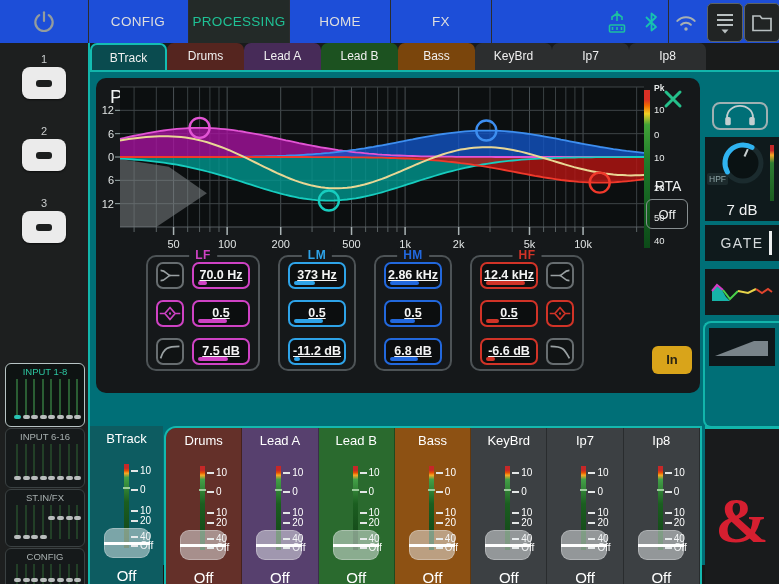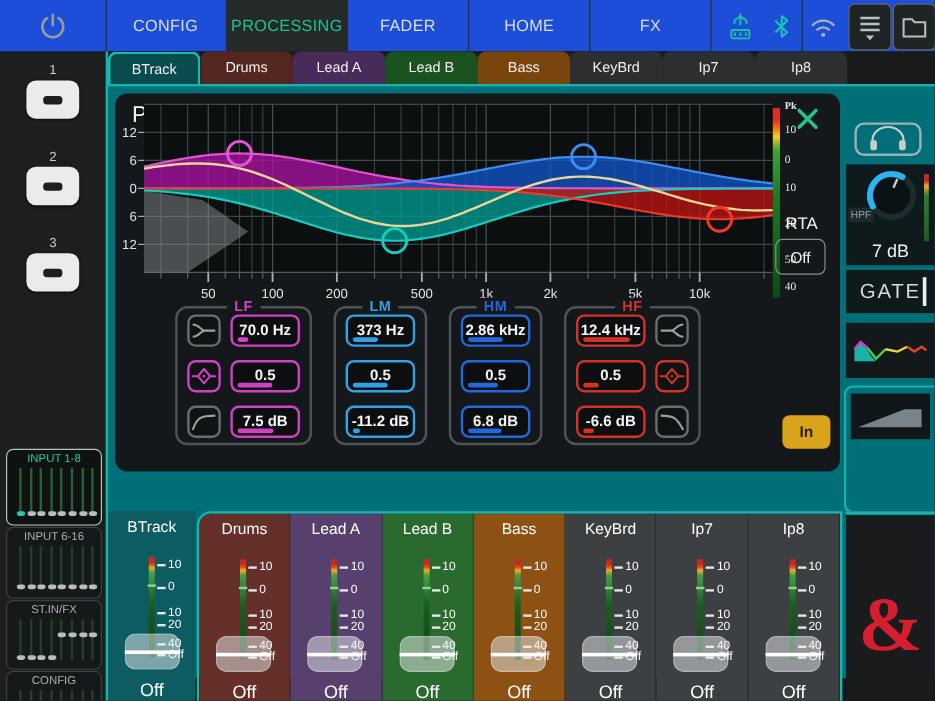--- a/index.html
+++ b/index.html
@@ -12,72 +12,72 @@
   .ttab{width:100px;height:43px;line-height:43px;text-align:center;font-size:13.5px;color:#dedede;border-right:1px solid #2b2d2d;letter-spacing:.3px;}
   .ttab.active{background:#232a28;color:#1fc195;}
   .statusicon{position:absolute;top:0;height:43px;display:flex;align-items:center;justify-content:center;}
   .tbbtn{position:absolute;top:3px;width:34px;height:37px;border:1px solid #5d6466;border-radius:5px;background:#212424;display:flex;align-items:center;justify-content:center;}
   
   #sidebar{position:absolute;left:0;top:43px;width:88px;height:541px;background:#1d1f1f;overflow:hidden;}
   .softkey{position:absolute;left:22px;width:44px;text-align:center;}
   .softkey .num{font-size:11px;color:#c9cccc;display:block;margin-bottom:2px;}
   .softkey .key{width:44px;height:32px;background:#ebebeb;border-radius:8px;display:flex;align-items:center;justify-content:center;box-shadow:0 1px 2px rgba(0,0,0,.6);}
   .softkey .slot{width:16px;height:7px;background:#1d1f1f;border-radius:3px;}
-  .layer{position:absolute;left:5px;width:78px;border-radius:6px;background:#15191a;border:1px solid #3a4142;margin-top:11px;}
+  .layer{position:absolute;left:5px;width:78px;border-radius:6px;background:#15191a;border:1px solid #3a4142;}
   .layer.active{background:#0e1312;border:1px solid #b7c4c4;}
   .layer .ltitle{display:block;text-align:center;font-size:9.5px;color:#a8b0b0;padding-top:2px;}
   .layer.active .ltitle{color:#2cc6a0;}
   .ltrack{position:absolute;width:2px;background:#223f27;}
   .layer.active .ltrack{background:#2a5e33;}
   .lcap{position:absolute;width:7px;height:3.5px;border-radius:2px;background:#b9bdbd;}
   .lcap.accent{background:#29c4b4;}
   
   #main{position:absolute;left:88px;top:43px;width:691px;height:541px;background:#141616;border-left:2px solid #12b5ab;box-sizing:border-box;}
   #chanTabs{position:absolute;left:0;top:0;right:0;height:27px;background:#191b1b;display:flex;}
   .ctab{width:77px;height:27px;line-height:27px;text-align:center;font-size:12px;color:#f0f0f0;border-radius:7px 7px 0 0;box-sizing:border-box;}
   .ctab.active{border:2px solid #14bdb2;border-bottom:none;}
   #tealBody{position:absolute;left:0;top:27px;width:689px;height:495px;background:#006f77;border-top:2px solid #12b5ab;box-sizing:border-box;}
   
   #peqPanel{position:absolute;left:6px;top:6px;width:604px;height:315px;background:#15181a;border-radius:10px;}
   .peq-title{position:absolute;left:14px;top:8px;font-size:19px;color:#f2f4f4;letter-spacing:.5px;}
   #graphWrap{position:absolute;left:0;top:5px;width:560px;height:175px;}
   #meterWrap{position:absolute;left:548px;top:8px;width:40px;height:170px;}
   #meterBar{position:absolute;left:0;top:4px;width:6px;height:158px;
     background:linear-gradient(to bottom,#d93025 0%,#d93025 6%,#ef6c00 10%,#f2d024 15%,#41a337 22%,#1f7a2a 45%,#135f1f 75%,#0c4a18 100%);}
-  .mlab{position:absolute;left:10px;font-size:9.5px;color:#e6e9e9;font-family:Liberation Serif, serif;}
+  .mlab{position:absolute;left:10px;font-size:9.5px;color:#e6e9e9;}
   .mlab.pk{font-size:8.5px;font-weight:bold;}
   .closeX{position:absolute;left:566px;top:10px;width:22px;height:22px;}
   .rtaLabel{position:absolute;left:548px;top:100px;width:48px;text-align:center;font-size:14px;color:#f0f2f2;}
   .rtaBtn{position:absolute;left:550px;top:121px;width:42px;height:30px;border:1.5px solid #888f91;border-radius:6px;
           line-height:30px;text-align:center;font-size:13px;color:#eef0f0;box-sizing:border-box;}
   #bands{position:absolute;left:50px;top:177px;display:flex;gap:18px;}
   .band{position:relative;border:2px solid #4d5356;border-radius:10px;height:116px;box-sizing:border-box;
         display:flex;align-items:center;padding:0 8px;gap:8px;}
   .band .legend{position:absolute;top:-9px;left:50%;transform:translateX(-50%);background:#15181a;
         padding:0 6px;font-size:12px;font-weight:bold;letter-spacing:.5px;}
   .vcol,.icol{display:flex;flex-direction:column;gap:11px;}
   .vbox{position:relative;width:58px;height:27px;border:2px solid;border-radius:7px;background:#0c0e0f;
-        box-sizing:border-box;text-align:center;font-size:12.5px;font-weight:bold;color:#f4f4f4;line-height:23px;}
+        box-sizing:border-box;text-align:center;font-size:12.5px;font-weight:bold;color:#f4f4f4;line-height:23px;text-decoration:underline;}
   .vbar{position:absolute;left:4px;bottom:2px;height:3.5px;border-radius:2px;}
   .bicon{width:28px;height:27px;border:2px solid #676d70;border-radius:7px;box-sizing:border-box;
          display:flex;align-items:center;justify-content:center;background:#101314;}
   .inBtn{position:absolute;left:556px;top:268px;width:40px;height:28px;background:#d9a41a;border-radius:6px;
          text-align:center;line-height:28px;font-size:13px;font-weight:bold;color:#2b2413;}
   
   .hpBtn{position:absolute;left:622px;top:30px;width:56px;height:28px;border:2px solid #9fb0b2;border-radius:8px;
          box-sizing:border-box;display:flex;align-items:center;justify-content:center;}
   .knobPanel{position:absolute;left:615px;top:65px;width:74px;height:84px;background:#0f1a1c;}
   .hpfTag{position:absolute;left:2px;top:36px;font-size:8.5px;color:#8fa6a8;background:#1c2a2c;padding:1px 2px;border-radius:2px;}
   .knobPanel svg{position:absolute;left:14px;top:2px;}
   .knobMeter{position:absolute;right:5px;top:8px;width:4px;height:56px;
     background:linear-gradient(to bottom,#c62828 0%,#c62828 10%,#f9a825 18%,#2e7d32 32%,#1b5e20 100%);}
   .gainVal{position:absolute;left:0;bottom:3px;width:100%;text-align:center;font-size:15px;color:#f0f2f2;}
   .gatePanel{position:absolute;left:615px;top:153px;width:74px;height:36px;background:#0f1a1c;
              display:flex;align-items:center;justify-content:center;}
-  .gatePanel span{font-size:17px;letter-spacing:1.5px;color:#d5dadb;text-align:center;}
+  .gatePanel span{font-size:14px;letter-spacing:1.5px;color:#d5dadb;text-align:center;}
   .gateBar{position:absolute;right:7px;top:6px;width:3.5px;height:24px;background:#eceeee;}
   .thumbPanel{position:absolute;left:615px;top:197px;width:74px;height:46px;background:#13181a;
               display:flex;align-items:center;justify-content:center;}
   .sendBox{position:absolute;left:613px;top:249px;width:76px;height:107px;border:2px solid #12b5ab;border-right:none;
            border-radius:8px 0 0 8px;box-sizing:border-box;}
   .compPanel{position:absolute;left:4px;top:5px;width:66px;height:38px;background:#0f171a;
              display:flex;align-items:center;justify-content:center;}
   .sendsPanel{position:absolute;left:4px;top:47px;width:66px;height:53px;background:#0f171a;text-align:center;}
   .sendsPanel span{font-size:13.5px;color:#eef0f0;display:block;margin-top:8px;letter-spacing:.5px;}
   .dashRow{position:absolute;bottom:4px;left:0;width:100%;display:flex;gap:3px;justify-content:center;}
@@ -111,21 +111,20 @@
 <div id="topbar">
   <div class="powerbtn">
     <svg width="26" height="26" viewBox="0 0 24 24" fill="none" stroke="#949c9d" stroke-width="2" stroke-linecap="round">
       <path d="M12 3 v8"></path>
         <path d="M7.6 5.6 a8 8 0 1 0 8.8 0"></path>
     </svg>
   </div>
   <div id="topTabs">
       <div class="ttab">CONFIG</div>
       <div class="ttab active">PROCESSING</div>
-      <div class="ttab">FADER</div>
       <div class="ttab">HOME</div>
       <div class="ttab">FX</div>
     </div>
   <div class="statusicon" style="left:598px;width:38px;">
     <svg width="24" height="26" viewBox="0 0 24 26" fill="none" stroke="#1cc0a0" stroke-width="1.6">
       <path d="M12 2 v10 M12 4.5 l-5 3.5 v3 M12 4.5 l5 3.5 v3"></path>
       <rect x="4.5" y="16" width="15" height="7" rx="1"></rect>
         <path d="M7.5 18 v3 M12 18 v3 M16.5 18 v3"></path>
     </svg>
   </div>

